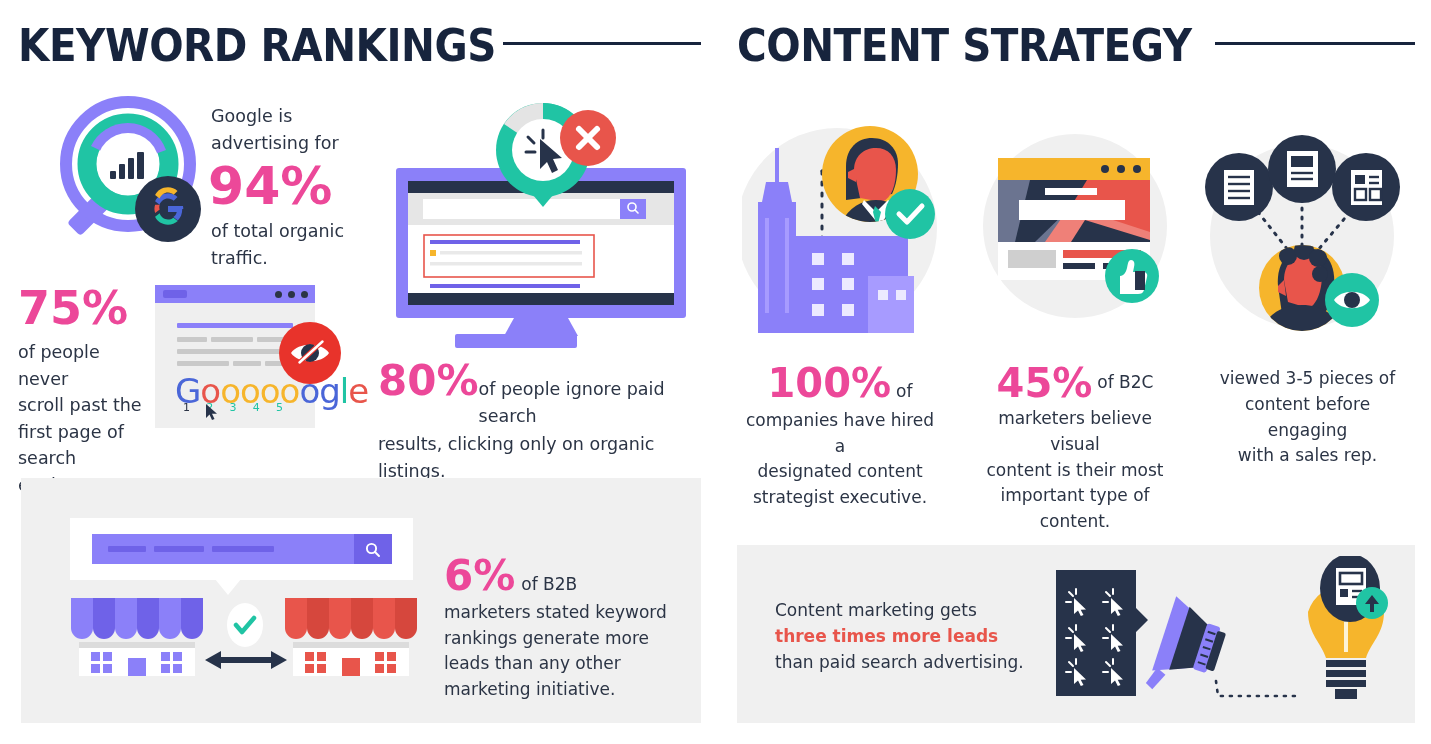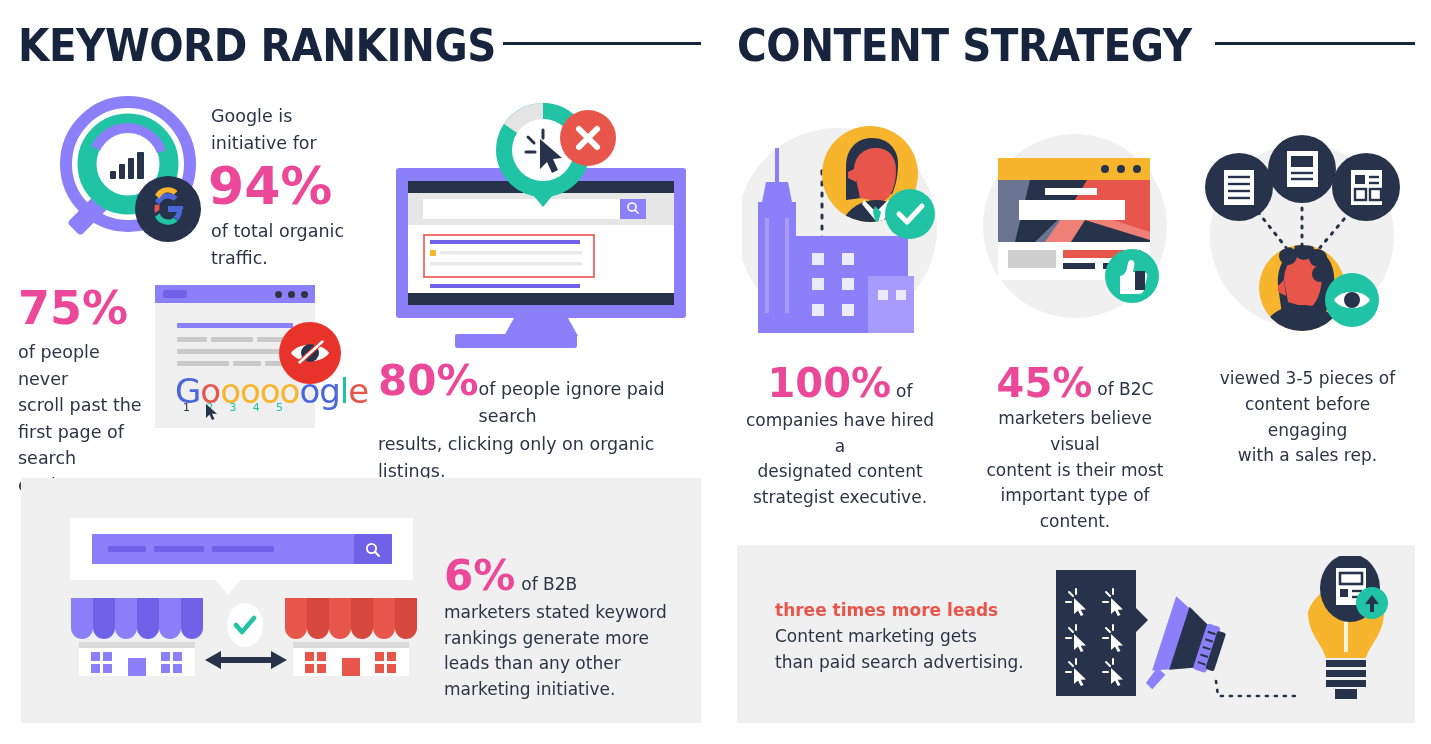--- a/index.html
+++ b/index.html
@@ -100,21 +100,21 @@
         <path fill="#e8554b" d="M264 428c-8 25-13 52-13 80 0 29 5 56 14 82l87-67c-5-15-8-31-8-47 0-17 3-33 8-48z"></path>
         <path fill="#f6b52c" d="M351 312c23-68 86-118 161-118 42 0 80 17 109 45l74-74c-50-47-113-71-183-71-116 0-207 61-248 151z"></path>
         <path fill="#20c4a4" d="M512 814c-116 0-207-61-248-151l87-67c23 68 86 118 161 118 40 0 77-13 104-36l84 65c-50 45-116 71-188 71z"></path>
         <path fill="#4a66d8" d="M806 512c0-20-2-40-6-58H512v116h168c-8 41-31 75-64 97l84 65c53-49 86-124 86-220z"></path>
       </g>
     </svg>
   </div>
 
   <div class="abs" style="left:211px; top:103px; width:160px;">
     <div class="body-txt" style="white-space:pre-line;">Google is
-initiative for</div>
+advertising for</div>
     <div class="pct" style="font-size:52px; margin:4px 0 6px -3px;">94%</div>
     <div class="body-txt" style="white-space:pre-line;">of total organic
 traffic.</div>
   </div>
 
   <div class="abs" style="left:18px; top:285px; width:135px;">
     <div class="pct" style="font-size:46px; margin-bottom:8px;">75%</div>
     <div class="body-txt" style="white-space:pre-line;">of people never
 scroll past the
 first page of
@@ -398,21 +398,21 @@
       <rect x="88" y="135" width="32" height="6" fill="#27334a"></rect>
       <rect x="128" y="135" width="38" height="6" fill="#27334a"></rect>
 
       <circle cx="157" cy="148" r="27" fill="#20c4a4"></circle>
       <path d="M145 148 c4 0 6-4 7-8 1-4 1-8 4-8 3 0 4 3 3 7 l-1 5 h10 c3 0 5 2 4 5 l-3 13 c-1 3-3 4-6 4 h-18 Z" fill="#ffffff"></path>
       <rect x="160" y="143" width="10" height="19" fill="#27334a"></rect>
     </svg>
   </div>
 
   <div class="abs center" style="left:975px; top:363px; width:200px;">
-    <div style="display:flex; align-items:flex-end; justify-content:center; gap:5px;">
+    <div style="display:flex; align-items:center; justify-content:center; gap:5px;">
       <span class="pct" style="font-size:40px;">45%</span>
       <span class="body-txt small">of B2C</span>
     </div>
     <div class="body-txt small" style="white-space:pre-line; margin-top:3px;">marketers believe visual
 content is their most
 important type of
 content.</div>
   </div>
 
   <div class="abs" style="left:1200px; top:128px; width:205px; height:205px;">
@@ -475,22 +475,22 @@
 
   <div class="abs center" style="left:1205px; top:363px; width:205px;">
     <div class="body-txt small" style="white-space:pre-line; margin-top:3px;">viewed 3-5 pieces of
 content before engaging
 with a sales rep.</div>
   </div>
 
   <div class="abs panel" style="left:737px; top:545px; width:678px; height:178px;"></div>
 
   <div class="abs" style="left:775px; top:598px; width:280px;">
+    <div class="body-txt small">Content marketing gets</div>
     <div class="body-txt small" style="color:#e8554b; font-weight:700;">three times more leads</div>
-    <div class="body-txt small">Content marketing gets</div>
     <div class="body-txt small">than paid search advertising.</div>
   </div>
 
   <div class="abs" style="left:1050px; top:556px; width:340px; height:150px;">
     <svg width="340" height="150" viewBox="0 0 340 150">
 
       <path d="M6 14 H86 V52 L98 64 L86 76 V140 H6 Z" fill="#27334a"></path>
       <g fill="#ffffff" stroke="#ffffff">
         <g transform="translate(24,42)">
           <path d="M0 0 L0 16 L4 12.5 L6.8 18 L9.5 17 L6.7 11.8 L12 11.5 Z" stroke="none"></path>

